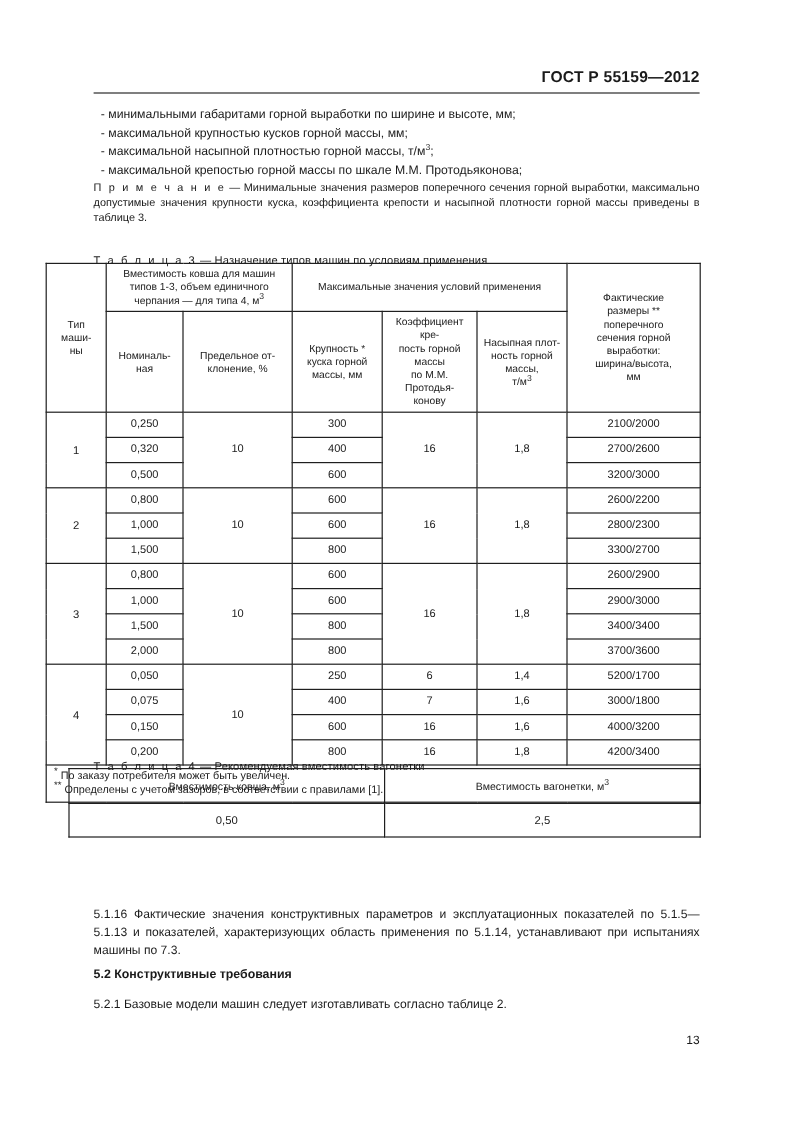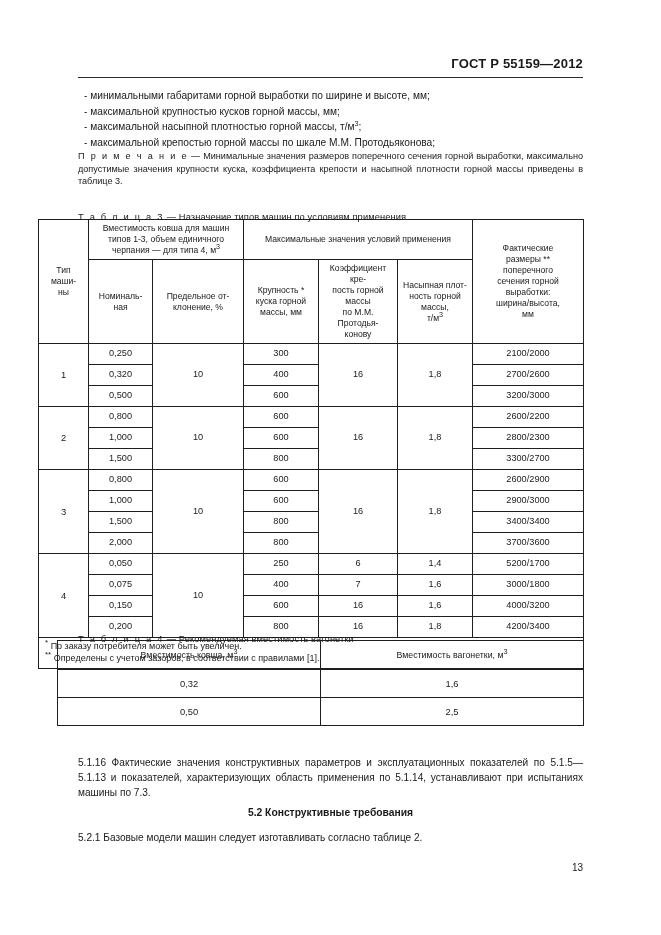--- a/index.html
+++ b/index.html
@@ -351,31 +351,27 @@
         <col style="width:263px">
       </colgroup>
       <thead>
         <tr>
           <th class="hd"><span>Вместимость ковша, м</span><sup>3</sup></th>
           <th class="hd"><span>Вместимость вагонетки, м</span><sup>3</sup></th>
         </tr>
       </thead>
       <tbody>
         <tr>
-          <td class="val">0,32</td>
-          <td class="val">1,6</td>
-        </tr>
-        <tr>
           <td class="val">0,50</td>
           <td class="val">2,5</td>
         </tr>
       </tbody>
     </table>
   </div>
 
   <div class="blk para para-j" style="top:746px;text-indent:0;">5.1.16 Фактические значения конструктивных параметров и эксплуатационных показателей по 5.1.5—5.1.13 и показателей, характеризующих область применения по 5.1.14,  устанавливают при испытаниях машины по 7.3.</div>
 
-  <div class="blk section-head" style="top:797px;text-align:center;">5.2 Конструктивные требования</div>
+  <div class="blk section-head" style="top:797px;">5.2 Конструктивные требования</div>
   <div class="blk para" style="top:821px;text-indent:0;">5.2.1 Базовые модели машин следует изготавливать согласно таблице 2.</div>
 
   <div class="page-number">13</div>
 
 </div>
 
 </body></html>

